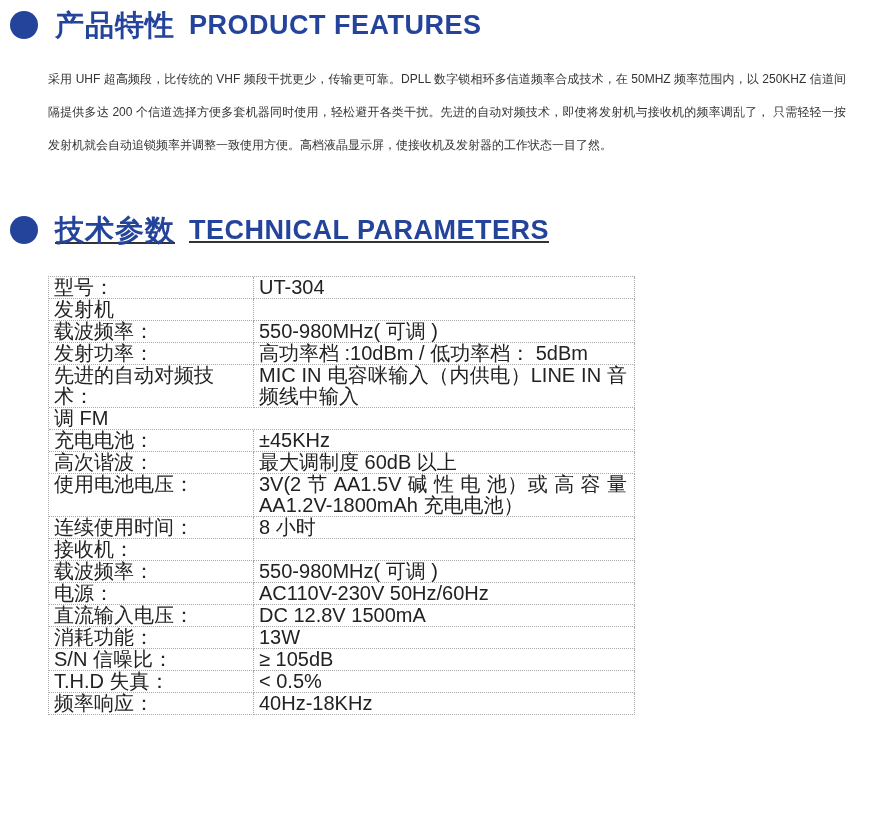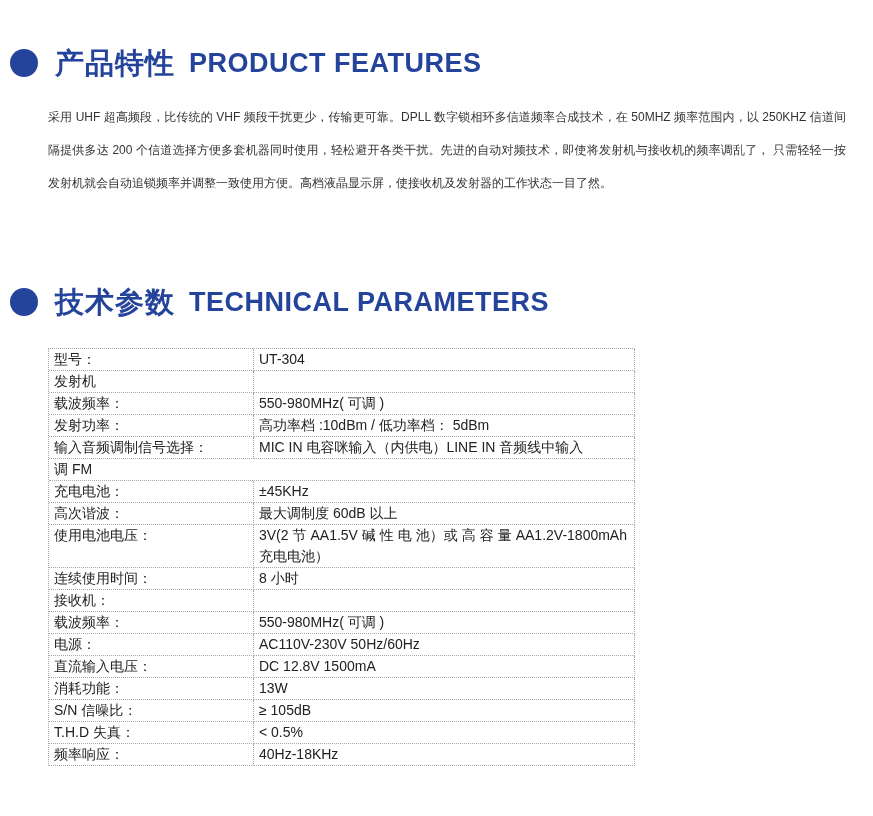--- a/index.html
+++ b/index.html
@@ -9,21 +9,20 @@
     height: 816px;
     background: #ffffff;
     font-family: "Liberation Sans", "DejaVu Sans", sans-serif;
     color: #333333;
     overflow: hidden;
   }
   .section-header {
     display: flex;
     align-items: center;
     margin-left: 10px;
-    margin-top: 38px;
   }
   .section-header.first { padding-top: 8px; }
   .bullet {
     width: 28px;
     height: 28px;
     border-radius: 50%;
     background: #24439b;
     margin-right: 17px;
     flex: none;
   }
@@ -44,27 +43,27 @@
     text-align: center;
   }
   .features-paragraph {
     margin: 21px 28px 0 48px;
     width: 798px;
     font-size: 12px;
     line-height: 33px;
     color: #333333;
     text-align: justify;
   }
-  .section-header.second { margin-top: 85px; }
+  .section-header.second { margin-top: 51px; text-decoration: underline; }
   .spec-table {
     margin: 29px 0 0 48px;
     width: 587px;
     border-top: 1px dotted #a8a8a8;
     border-left: 1px dotted #a8a8a8;
-    font-size: 14px;
+    font-size: 20px;
     color: #222222;
   }
   .spec-row { display: flex; }
   .spec-label {
     width: 205px;
     flex: none;
     border-right: 1px dotted #a8a8a8;
     border-bottom: 1px dotted #a8a8a8;
     padding: 0 4px 0 5px;
     min-height: 22px;
@@ -110,21 +109,21 @@
     </div>
     <div class="spec-row">
       <div class="spec-label">载波频率：</div>
       <div class="spec-value">550-980MHz( 可调 )</div>
     </div>
     <div class="spec-row">
       <div class="spec-label">发射功率：</div>
       <div class="spec-value">高功率档 :10dBm / 低功率档： 5dBm</div>
     </div>
     <div class="spec-row">
-      <div class="spec-label">输入音频调制信号选择：</div>
+      <div class="spec-label">先进的自动对频技术：</div>
       <div class="spec-value">MIC IN 电容咪输入（内供电）LINE IN 音频线中输入</div>
     </div>
     <div class="spec-row">
       <div class="spec-value">调 FM</div>
     </div>
     <div class="spec-row">
       <div class="spec-label">充电电池：</div>
       <div class="spec-value">±45KHz</div>
     </div>
     <div class="spec-row">

